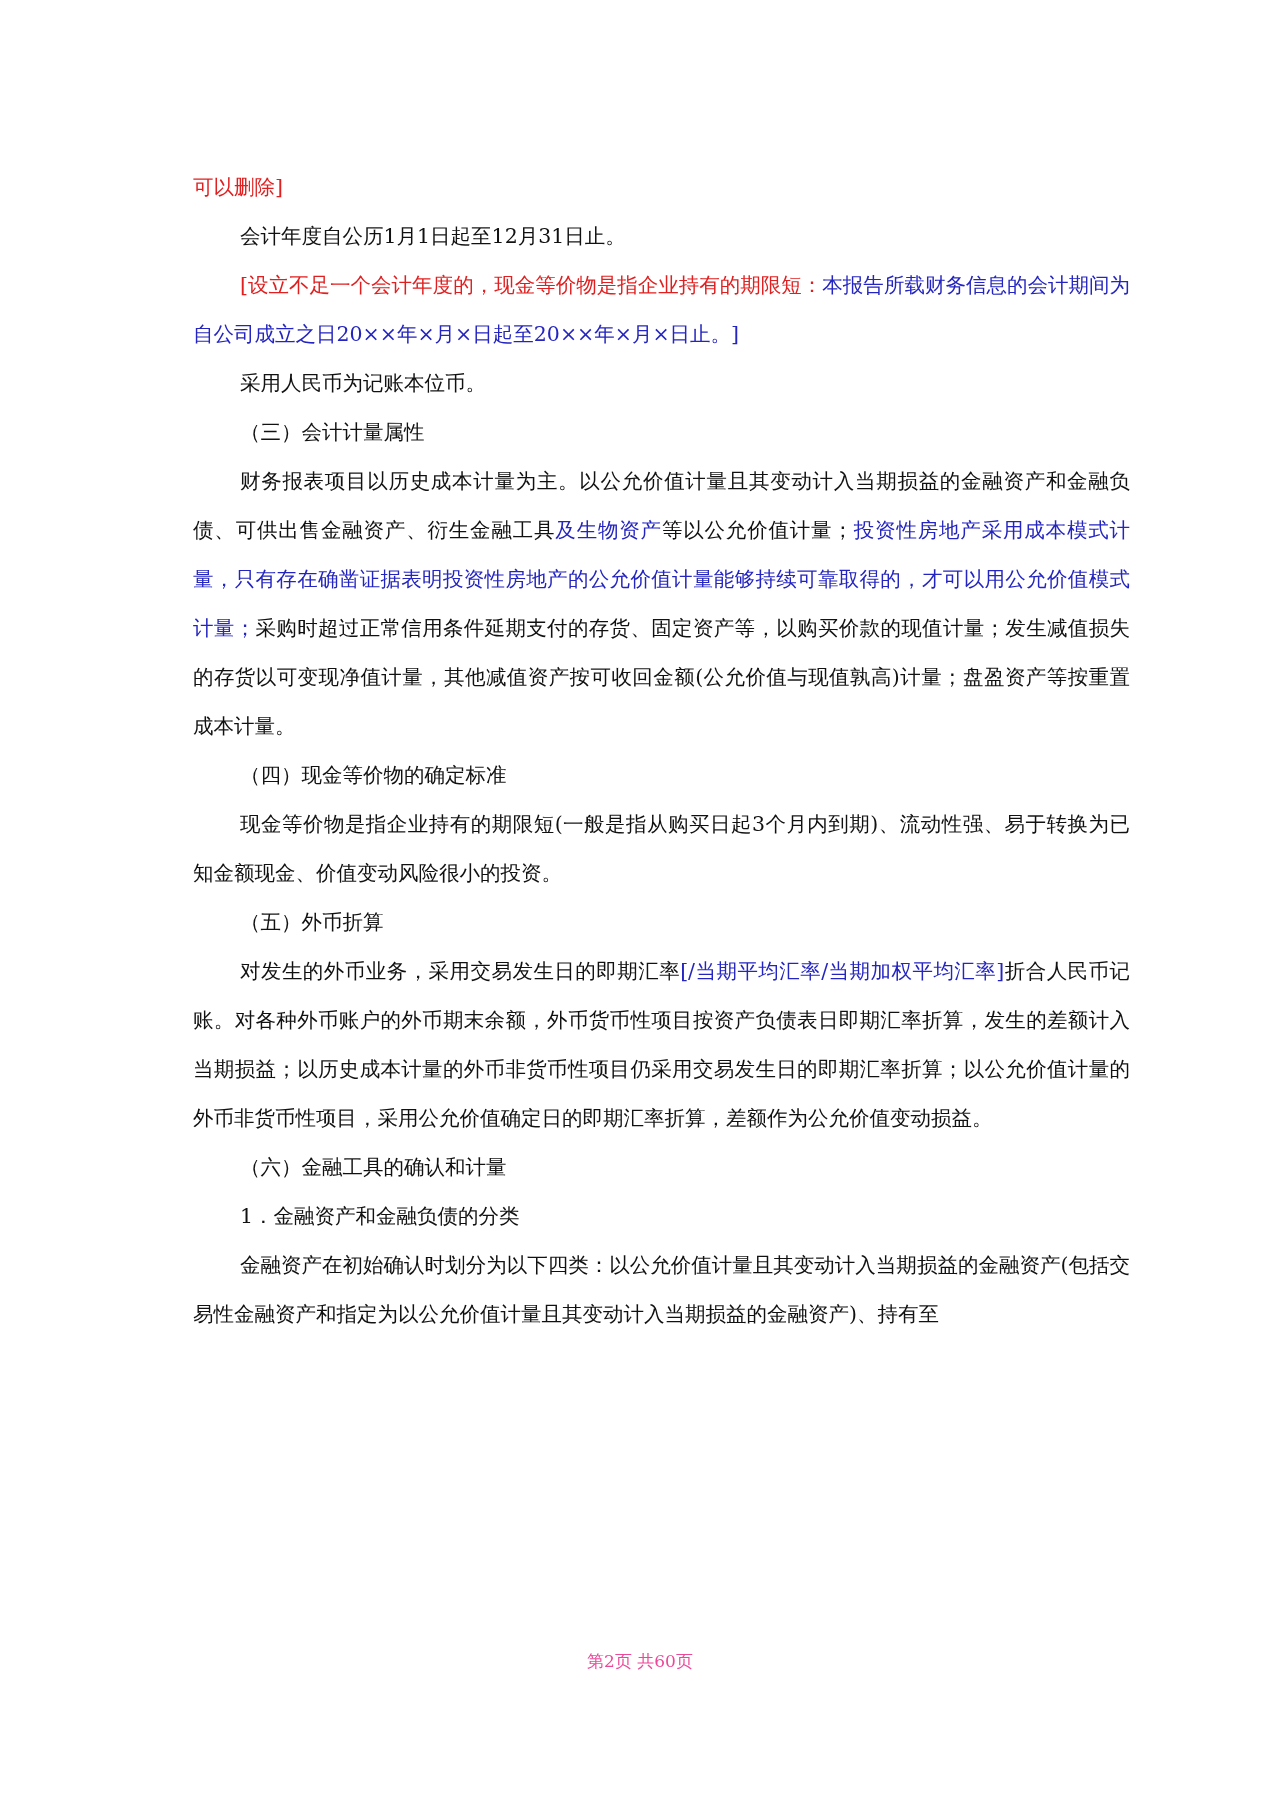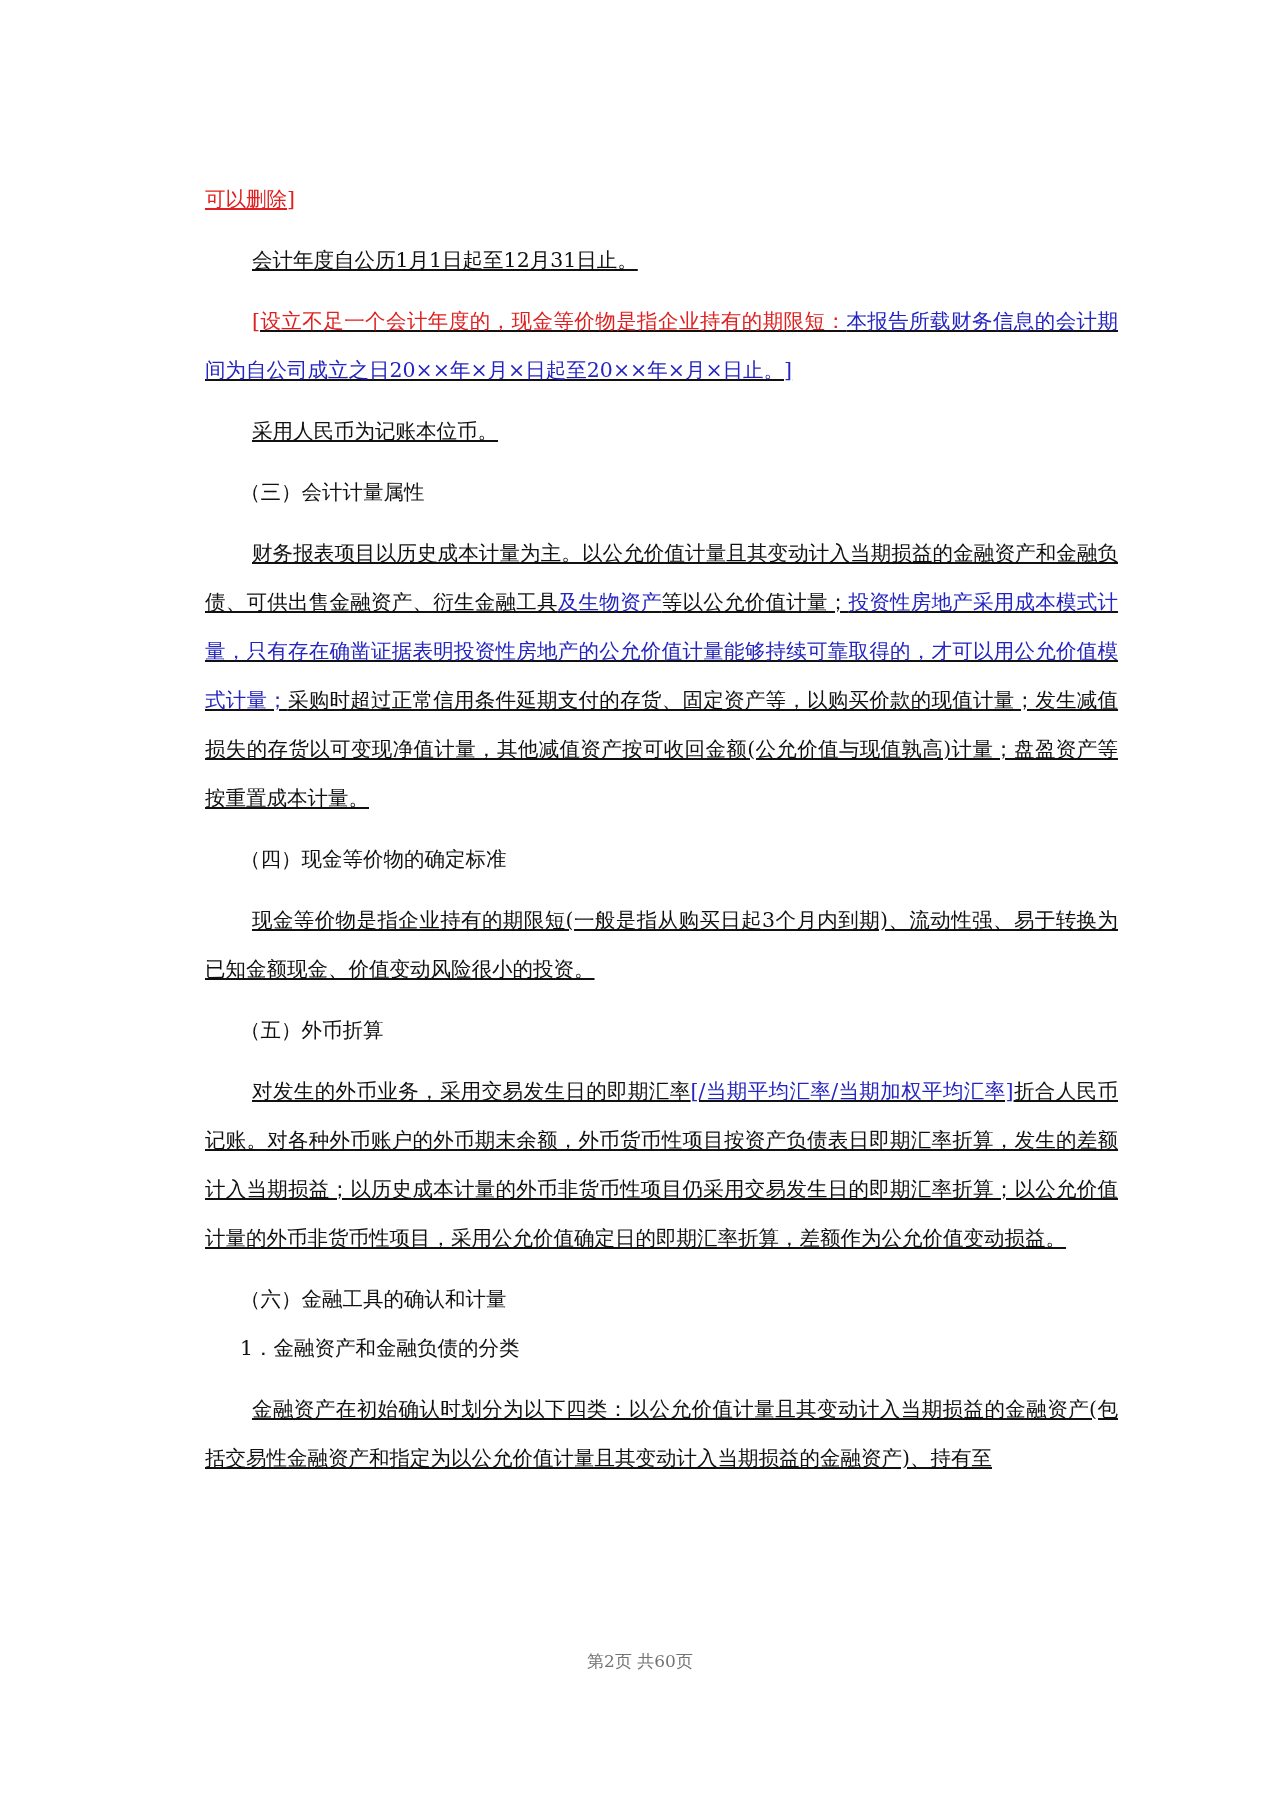--- a/index.html
+++ b/index.html
@@ -3,30 +3,30 @@
   <meta charset="utf-8">
   <style>
     html, body { margin: 0; padding: 0; background: #ffffff; }
     body { width: 1280px; height: 1811px; position: relative; overflow: hidden; }
     .page {
       position: absolute; left: 193px; top: 163px; width: 937px;
       font-family: "DejaVu Serif", "Liberation Serif", serif;
       font-size: 20.5px; color: #111111;
       line-height: 49px;
     }
-    .p { margin: 12px; text-align: justify; text-align-last: left; text-decoration: underline; }
+    .p { margin: 0; text-align: justify; text-align-last: left; }
     .indent { text-indent: 47px; }
     .h { margin: 0; padding-left: 47px; }
     .red { color: #e02020; }
     .blue { color: #2424c0; }
     .footer {
       position: absolute; left: 0; width: 1280px; top: 1650px;
       text-align: center;
       font-family: "DejaVu Serif", "Liberation Serif", serif;
-      font-size: 17px; color: #737373;
+      font-size: 17px; color: #ec4899;
     }
   </style>
 </head>
 <body>
 
 <div class="page">
   <p class="p red">可以删除]</p>
 
   <p class="p indent">会计年度自公历1月1日起至12月31日止。</p>
   <p class="p indent"><span class="red">[设立不足一个会计年度的，现金等价物是指企业持有的期限短：</span><span class="blue">本报告所载财务信息的会计期间为自公司成立之日20××年×月×日起至20××年×月×日止。]</span></p>

